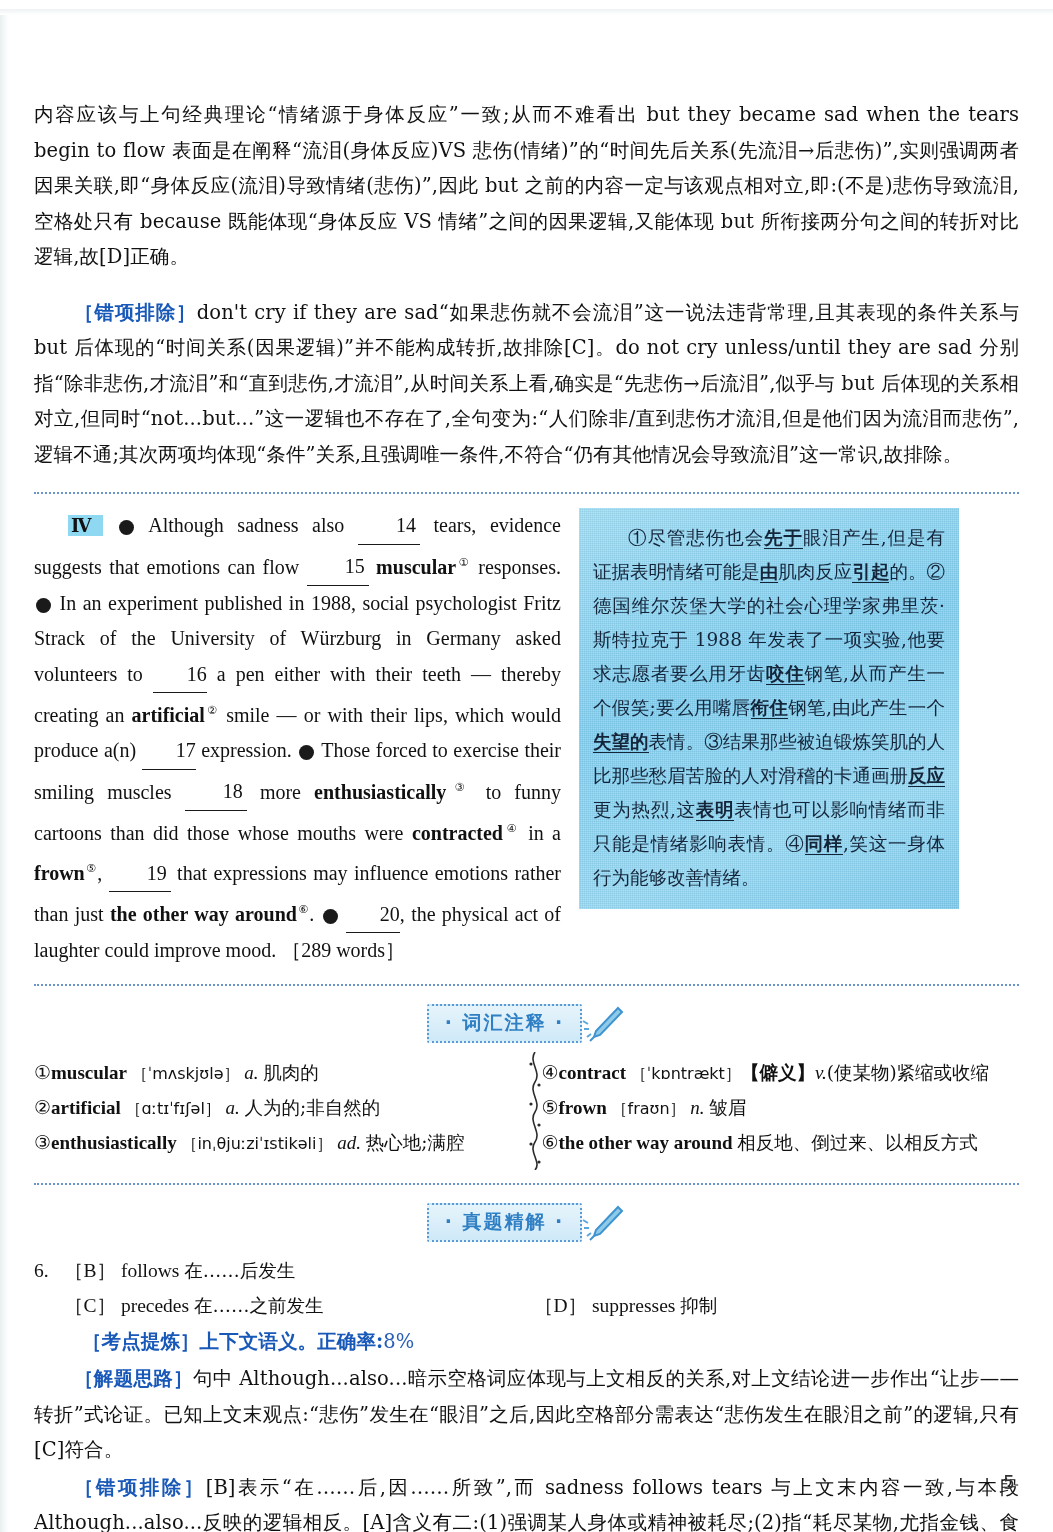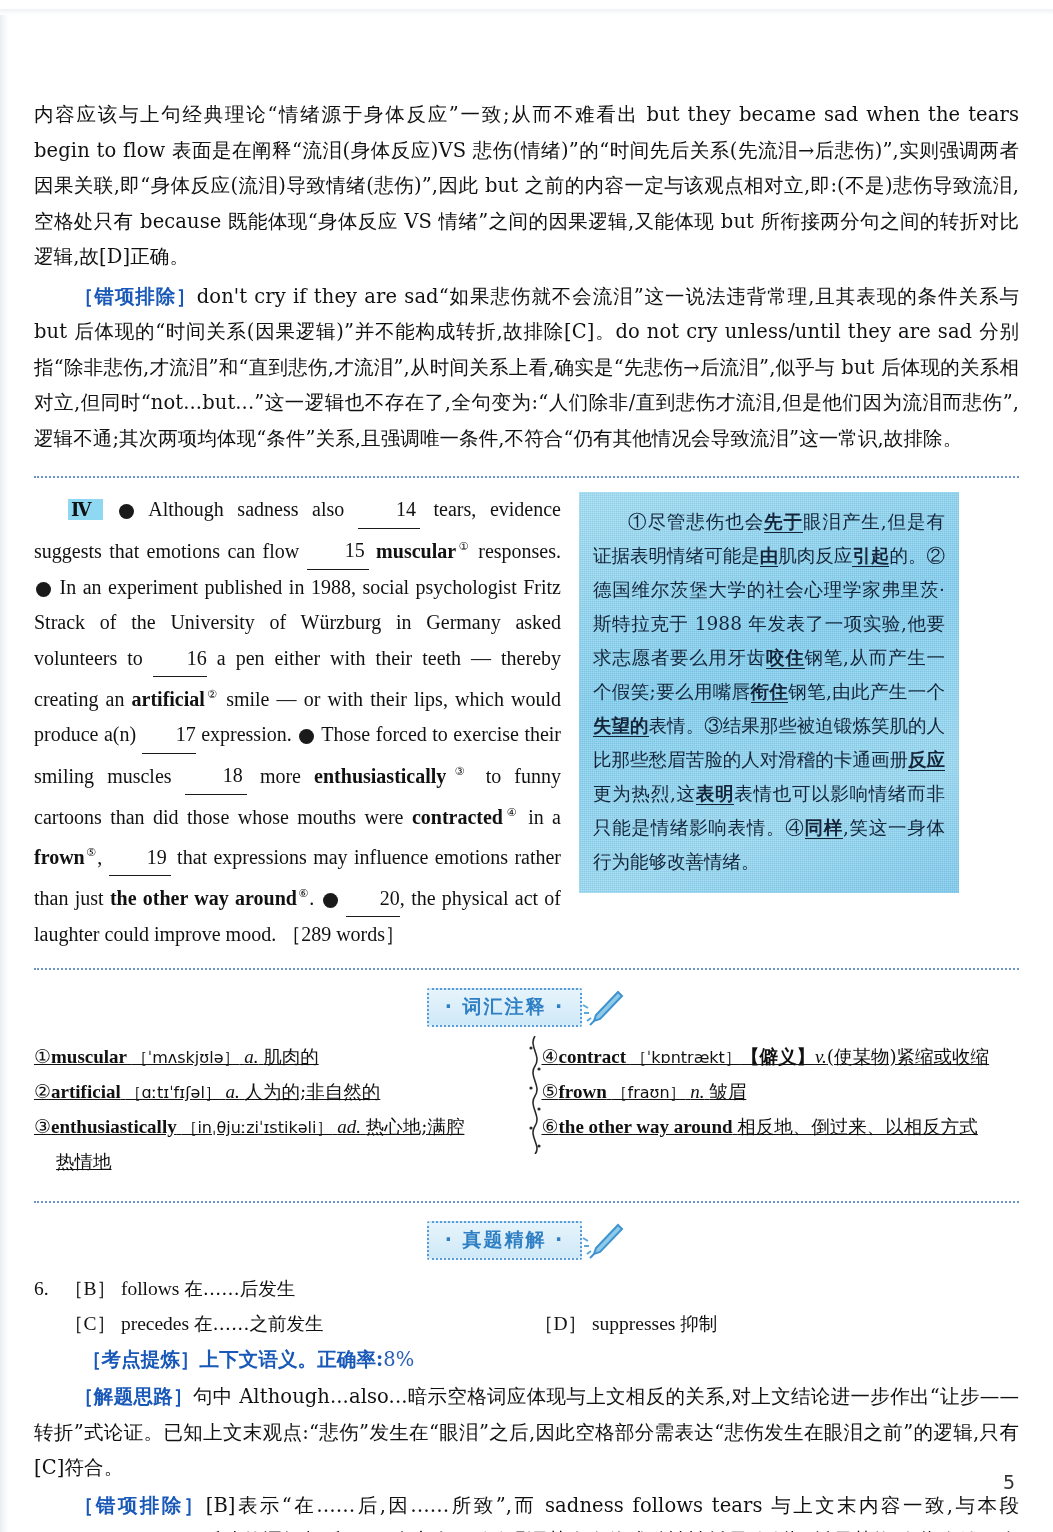--- a/index.html
+++ b/index.html
@@ -211,21 +211,21 @@
 <body>
 
 <div class="page">
   <div class="scan-edge-left"></div>
   <div class="scan-edge-top"></div>
 
   <div class="content">
 
     <div class="cn para">内容应该与上句经典理论“情绪源于身体反应”一致;从而不难看出 but they became sad when the tears begin to flow 表面是在阐释“流泪(身体反应)VS 悲伤(情绪)”的“时间先后关系(先流泪→后悲伤)”,实则强调两者因果关联,即“身体反应(流泪)导致情绪(悲伤)”,因此 but 之前的内容一定与该观点相对立,即:(不是)悲伤导致流泪,空格处只有 because 既能体现“身体反应 VS 情绪”之间的因果逻辑,又能体现 but 所衔接两分句之间的转折对比逻辑,故[D]正确。</div>
 
-    <div class="cn para indent" style="margin-top:4px;">
+    <div class="cn para indent" style="margin-top:20px;">
       <span class="blue-tag">［错项排除］</span><span>don't cry if they are sad“如果悲伤就不会流泪”这一说法违背常理,且其表现的条件关系与 but 后体现的“时间关系(因果逻辑)”并不能构成转折,故排除[C]。do not cry unless/until they are sad 分别指“除非悲伤,才流泪”和“直到悲伤,才流泪”,从时间关系上看,确实是“先悲伤→后流泪”,似乎与 but 后体现的关系相对立,但同时“not...but...”这一逻辑也不存在了,全句变为:“人们除非/直到悲伤才流泪,但是他们因为流泪而悲伤”,逻辑不通;其次两项均体现“条件”关系,且强调唯一条件,不符合“仍有其他情况会导致流泪”这一常识,故排除。</span>
     </div>
 
     <div class="dotted-sep" style="margin-top:20px;"></div>
 
     <div class="passage-row" style="margin-top:14px;">
 
       <div class="passage-col">
         <div class="passage-text">
           <span class="roman-mark">Ⅳ</span>
@@ -273,21 +273,21 @@
       <div class="pill">· 词汇注释 ·</div>
       <svg class="pen-icon" width="44" height="40" viewBox="0 0 44 40">
         <g stroke="#3f93d0" stroke-width="2" fill="none">
           <path d="M36 4 L40 8 L18 31 L12 33 L14 27 Z" fill="#8ecbe9"></path>
           <path d="M12 33 L8 37" stroke="#3f93d0"></path>
           <path d="M6 20 L1 17 M7 25 L2 25 M9 30 L5 33" stroke="#5aa8dc"></path>
         </g>
       </svg>
     </div>
 
-    <div class="vocab" style="margin-top:12px;text-decoration:underline;">
+    <div class="vocab" style="margin-top:12px;">
       <svg class="vocab-divider" viewBox="0 0 22 118" width="22" height="118">
         <path d="M11 0 C4 10, 18 20, 11 30 C4 40, 18 50, 11 60 C4 70, 18 80, 11 90 C4 100, 18 110, 11 118" stroke="#2b2b2b" stroke-width="1.6" fill="none"></path>
         <circle cx="7" cy="12" r="1.6" fill="#2b2b2b"></circle>
         <circle cx="15" cy="33" r="1.6" fill="#2b2b2b"></circle>
         <circle cx="7" cy="52" r="1.6" fill="#2b2b2b"></circle>
         <circle cx="15" cy="73" r="1.6" fill="#2b2b2b"></circle>
         <circle cx="7" cy="92" r="1.6" fill="#2b2b2b"></circle>
         <circle cx="15" cy="110" r="1.6" fill="#2b2b2b"></circle>
       </svg>
 
@@ -302,21 +302,20 @@
           <span>②</span><b>artificial</b>
           <span class="ipa">［ɑːtɪˈfɪʃəl］</span>
           <span class="pos">a.</span>
           <span class="cnmean">人为的;非自然的</span>
         </div>
         <div class="vocab-item">
           <span>③</span><b>enthusiastically</b>
           <span class="ipa">［inˌθjuːziˈɪstikəli］</span>
           <span class="pos">ad.</span>
           <span class="cnmean">热心地;满腔</span>
-          <span class="hang cnmean">热情地</span>
         </div>
       </div>
 
       <div class="vocab-col right">
         <div class="vocab-item">
           <span>④</span><b>contract</b>
           <span class="ipa">［ˈkɒntrækt］</span><b class="cnmean">【僻义】</b><span class="pos">v.</span><span class="cnmean">(使某物)紧缩或收缩</span>
         </div>
         <div class="vocab-item">
           <span>⑤</span><b>frown</b>

